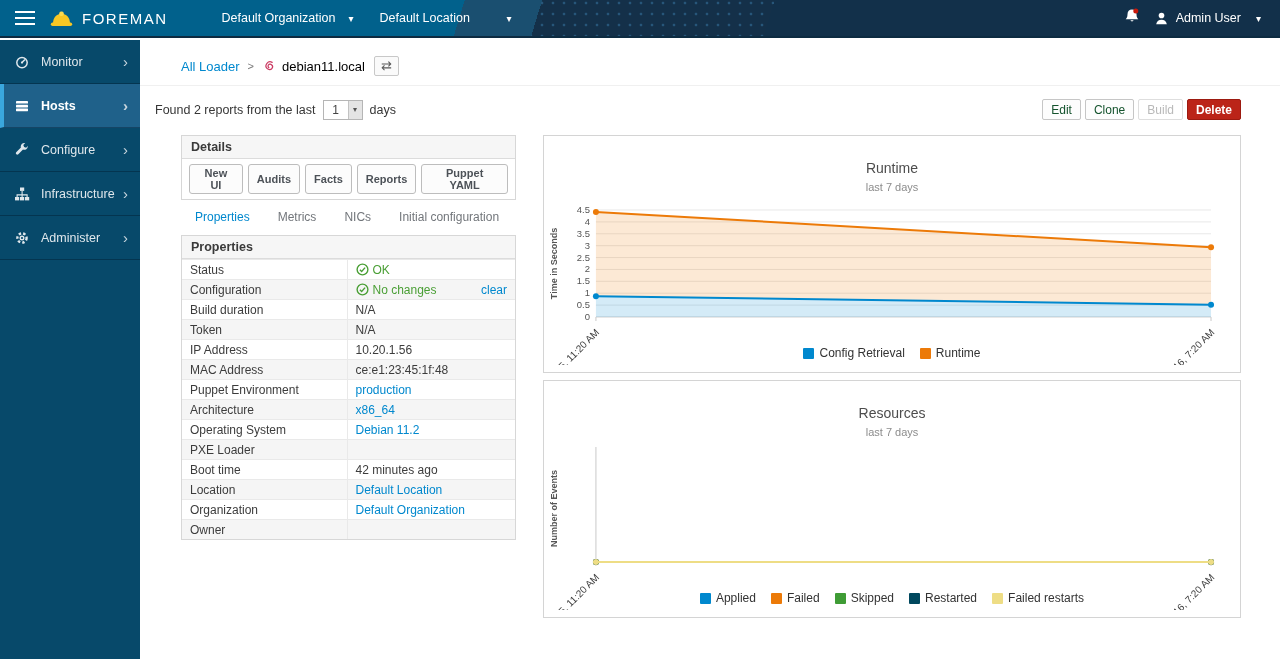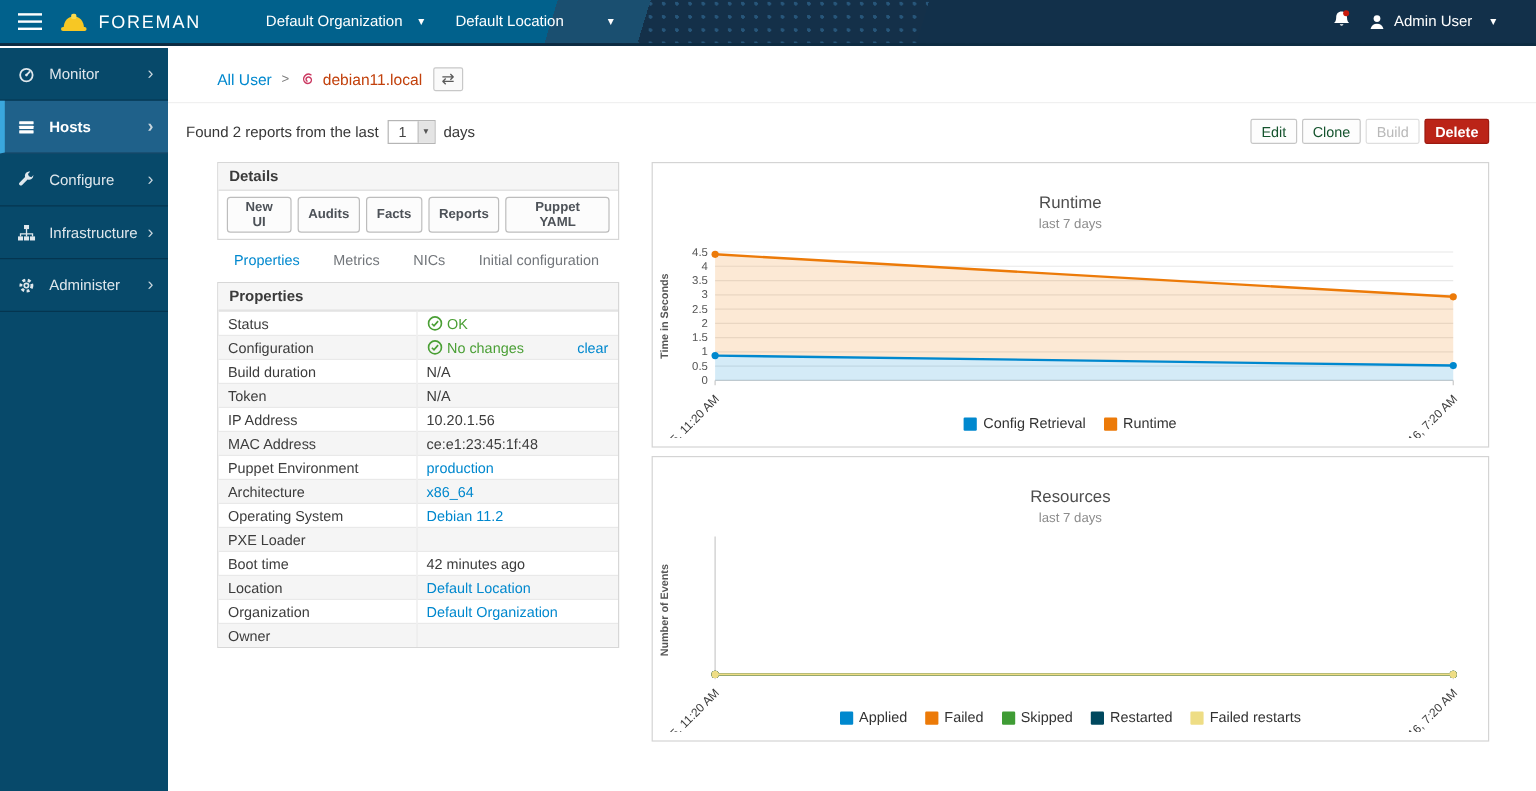--- a/index.html
+++ b/index.html
@@ -16,41 +16,41 @@
       linear-gradient(107deg,rgba(0,0,0,0) 0%,rgba(0,0,0,0) 60%,#12304a 60%),
       radial-gradient(circle at 3px 3px,#27567a 1.5px,rgba(0,0,0,0) 1.6px);
     background-size:auto,auto,11px 11px; }
   .nav-burger { width:20px; margin:0 14px 0 15px; cursor:pointer; }
   .nav-burger div { height:2px; background:#fff; margin:4px 0; }
   .brand { display:flex; align-items:center; gap:8px; margin-right:28px; }
   .brand-text { font-size:15px; font-weight:normal; letter-spacing:1.5px; }
   .nav-select { display:flex; align-items:center; justify-content:space-between;
     width:132px; margin-left:26px; font-size:12.5px; cursor:pointer; }
   .caret { font-size:10px; color:#fff; margin-left:8px; }
-  .nav-right { margin-left:auto; display:flex; align-items:center; gap:14px; padding-right:33px; }
+  .nav-right { margin-left:auto; display:flex; align-items:center; gap:14px; padding-right:19px; }
   .bell-wrap { position:relative; cursor:pointer; }
   .user-wrap { display:flex; align-items:center; gap:7px; font-size:12.5px; cursor:pointer; }
 
   
   .sidebar { position:fixed; top:40px; left:0; bottom:0; width:140px; background:#07496a; z-index:10; }
   .side-item { height:44px; display:flex; align-items:center; padding:0 12px 0 14px;
     color:#dfe7ec; font-size:12.5px; border-bottom:1px solid rgba(0,12,24,.32); cursor:pointer; }
   .side-item.active { background:#1f618a; border-left:4px solid #3aa7dd; padding-left:10px;
     color:#fff; font-weight:bold;justify-content:flex-end; }
   .side-icon { width:18px; height:16px; margin-right:9px; display:inline-flex; color:#dfe7ec; }
   .side-item.active .side-icon { color:#fff; }
   .side-chev { margin-left:auto; font-size:15px; color:#c9d6de; line-height:1; }
 
   
   .content { margin-left:140px; padding-top:40px; }
   .crumb-bar { padding:16px 40px 9px 41px; border-bottom:1px solid #f0f0f0;
     display:flex; align-items:center; font-size:13px; }
   .crumb-link { color:#0088ce; text-decoration:none; cursor:pointer; }
   .crumb-sep { color:#787878; font-size:11px; margin:0 8px; }
-  .crumb-host { color:#c2410c; display:flex; align-items:center; gap:5px; }
+  .crumb-host { color:#000000; display:flex; align-items:center; gap:5px; }
   .switcher-btn { margin-left:9px; width:25px; height:20px; border:1px solid #c8c8c8; border-radius:2px;
     background:#fafafa; color:#5a5a5a; font-size:13px; line-height:17px; text-align:center; cursor:pointer; }
 
   .toolbar { display:flex; align-items:center; padding:13px 39px 8px 15px; font-size:12.5px; color:#363636; }
   .days-select { display:inline-flex; align-items:center; border:1px solid #b5b5b5; height:20px;
     margin:0 7px; background:#fff; cursor:pointer; }
   .days-val { width:24px; text-align:center; font-size:12px; color:#444; }
   .days-arr { width:14px; height:18px; background:#e4e4e4; border-left:1px solid #c2c2c2;
     font-size:8px; color:#555; display:flex; align-items:center; justify-content:center; }
   .actions { margin-left:auto; display:flex; gap:4px; }
@@ -197,21 +197,21 @@
         </svg>
       </span>
       <span>Administer</span>
       <span class="side-chev">›</span>
     </div>
   </div>
 
 <div class="content">
 
   <div class="crumb-bar">
-    <span class="crumb-link">All User</span>
+    <span class="crumb-link">All Loader</span>
     <span class="crumb-sep">&gt;</span>
     <span class="crumb-host">
       <span style="display:inline-flex">
         <svg width="15" height="15" viewBox="0 0 16 16">
           <path d="M10.8 3.6C9 2.6 6.6 3 5.3 4.6c-1.4 1.7-1.3 4.2.3 5.7 1.4 1.3 3.7 1.3 4.9-.1 1-1.2.9-3.1-.3-4.1-1-.9-2.6-.8-3.4.3-.6.9-.4 2.2.5 2.8" fill="none" stroke="#cb3a62" stroke-width="1.3" stroke-linecap="round"></path>
         </svg>
       </span>
       <span>debian11.local</span>
     </span>
     <span class="switcher-btn">

